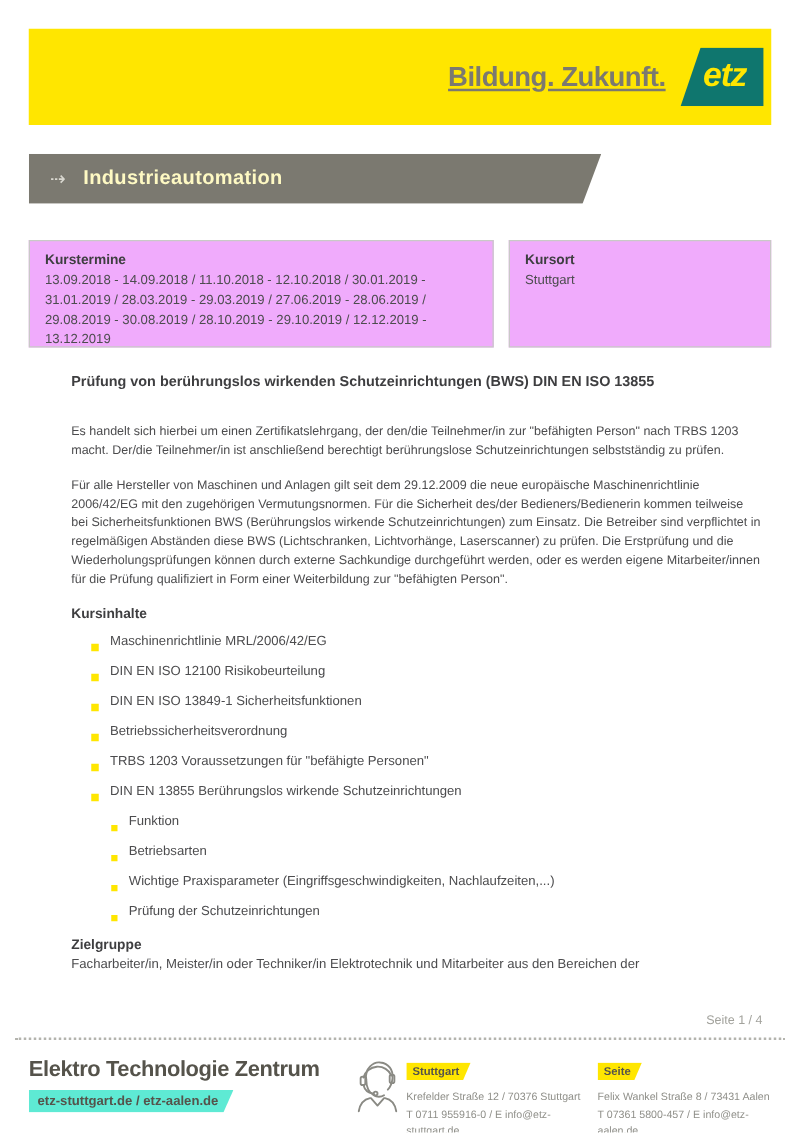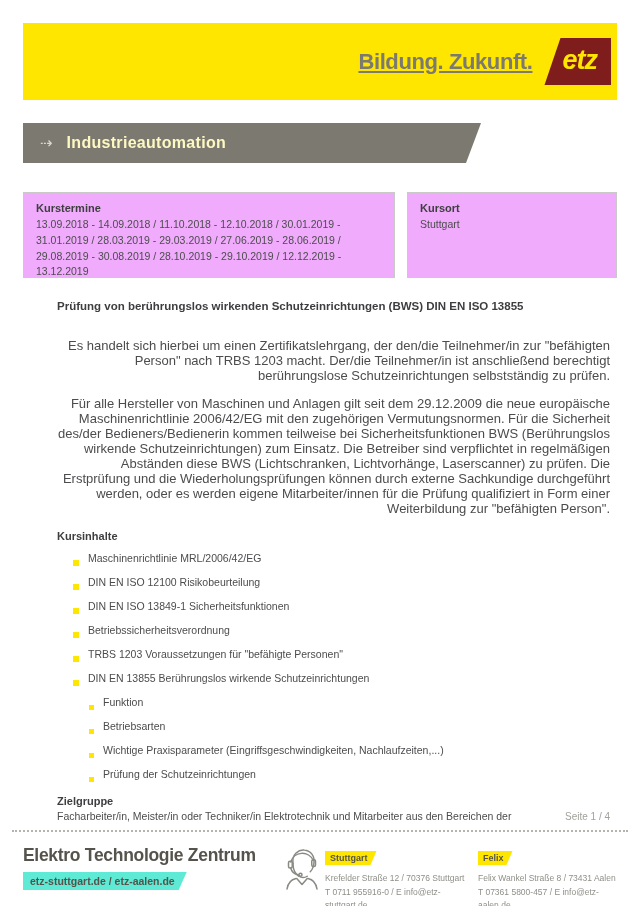--- a/index.html
+++ b/index.html
@@ -2,42 +2,42 @@
 <html><head>
 <meta charset="utf-8">
 <style>
   * { margin:0; padding:0; box-sizing:border-box; }
   html,body { width:640px; height:906px; background:#ffffff; font-family:"Liberation Sans", sans-serif; color:#4c4c4e; overflow:hidden; position:relative; }
 
   
   .band { position:absolute; left:23px; top:23px; width:594px; height:77px; background:#ffe600;
           display:flex; align-items:center; justify-content:flex-end; padding-right:6px; }
   .tagline { font-weight:bold; font-size:22px; color:#7b7970; letter-spacing:-0.4px; margin-right:12px;text-decoration:underline; }
-  .etz-logo { background:#7f1d1d; color:#ffe600; font-weight:800; font-style:italic; font-size:27px;
+  .etz-logo { background:#0f766e; color:#ffe600; font-weight:800; font-style:italic; font-size:27px;
               padding:7px 14px 9px 18px; clip-path:polygon(16px 0, 100% 0, 100% 100%, 0 100%); letter-spacing:-1px; }
 
   
   .banner { position:absolute; left:23px; top:123px; width:458px; height:40px; background:#7b7970;
             clip-path:polygon(0 0, 100% 0, calc(100% - 15px) 100%, 0 100%);
             display:flex; align-items:center; }
   .banner .arrow { color:#d9d8d0; font-size:15px; margin:0 14px 0 17px; }
   .banner .label { color:#fef9c3; font-size:16px; letter-spacing:0.3px;font-weight:bold; }
 
   
   .ibox { position:absolute; top:192px; height:86px; border:1px solid #c9c9c7; background:#f0abfc; padding:9px 12px; }
   .ibox.dates { left:23px; width:372px; }
   .ibox.loc   { left:407px; width:210px; }
   .ibox .btitle { font-weight:bold; font-size:11px; color:#3e3e40; margin-bottom:3px; }
   .ibox .bval   { font-size:10.5px; line-height:1.5; color:#4c4c4e; }
 
   
   .content { position:absolute; left:57px; right:30px; top:300px; }
   .course-title { font-weight:bold; font-size:11.5px; color:#3e3e40; }
   .course-no { font-size:10.5px; margin-top:2px; }
-  .para { font-size:13px; line-height:15px; margin-top:13px;text-align:right; }
+  .para { font-size:10px; line-height:15px; margin-top:13px; }
   .para.first { margin-top:26px; }
   .sec-head { font-weight:bold; font-size:11px; color:#3e3e40; margin-top:14px; }
   ul.kurs { list-style:none; margin-top:9px; }
   ul.kurs li { font-size:10.5px; line-height:15px; margin-bottom:9px; display:flex; align-items:flex-end; margin-left:16px; }
   ul.kurs li.lvl2 { margin-left:32px; }
   .sq { width:6px; height:6px; background:#ffe600; margin-right:9px; flex:0 0 auto; }
   .lvl2 .sq { width:5px; height:5px; }
   .ziel { margin-top:13px; }
   .ziel .txt { font-size:10.5px; line-height:15px; margin-top:2px; }
 
@@ -158,17 +158,17 @@
     </svg>
   </div>
 
   <div class="loc-col c1">
     <div class="loc-badge">Stuttgart</div>
     <div class="loc-line">Krefelder Straße 12 / 70376 Stuttgart</div>
     <div class="loc-line">T 0711 955916-0 / E info@etz-stuttgart.de</div>
   </div>
 
   <div class="loc-col c2">
-    <div class="loc-badge">Felix</div>
+    <div class="loc-badge">Seite</div>
     <div class="loc-line">Felix Wankel Straße 8 / 73431 Aalen</div>
     <div class="loc-line">T 07361 5800-457 / E info@etz-aalen.de</div>
   </div>
 </div>
 
 </body></html>

